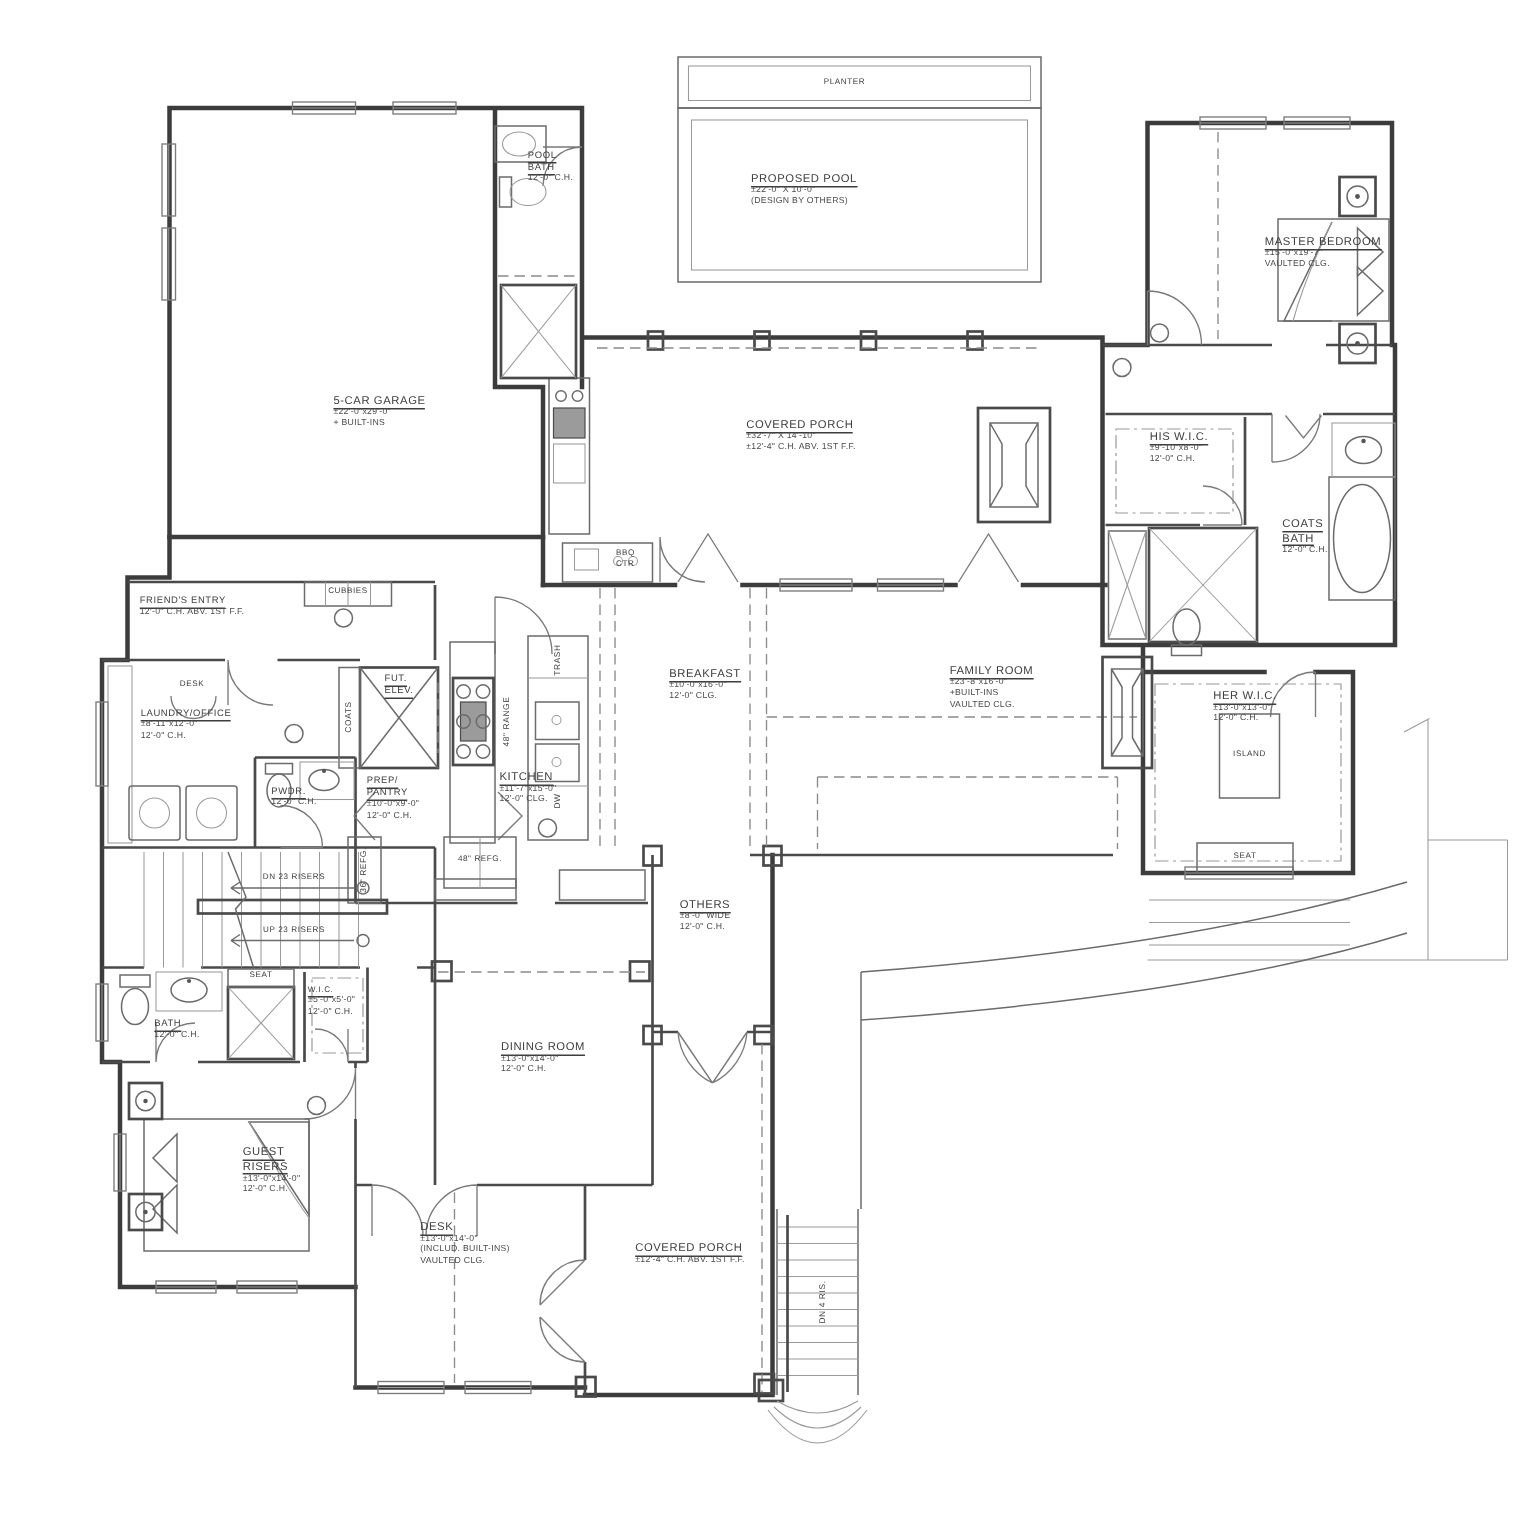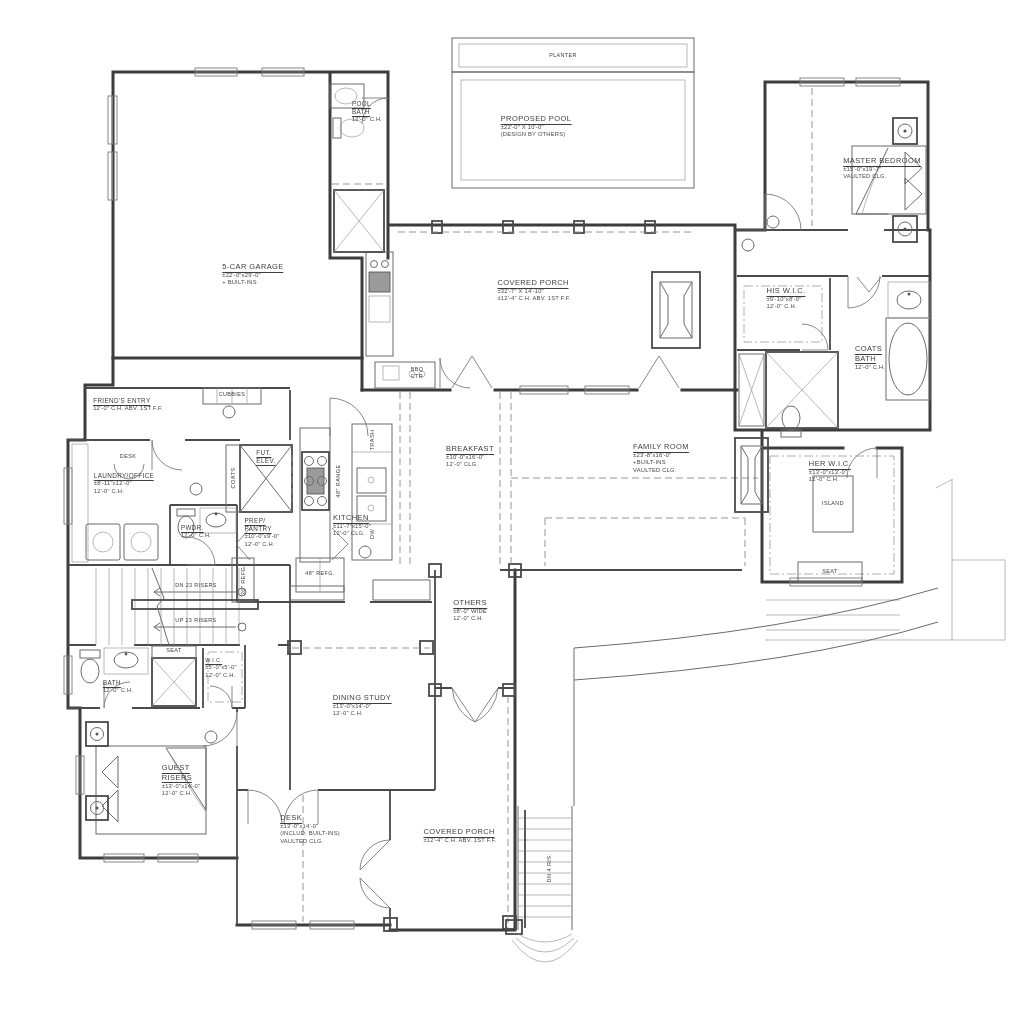--- a/index.html
+++ b/index.html
@@ -553,21 +553,21 @@
     <span class="t">UP 23 RISERS</span>
     </div>
 
   <div class="lbl" style="left:470px;top:598px">
     <span class="t"><span>OTHERS</span></span>
     <span class="d">±8'-0" WIDE</span>
     <span class="d">12'-0" C.H.</span>
     </div>
 
   <div class="lbl" style="left:362px;top:693px">
-    <span class="t"><span>DINING STUDY</span></span>
+    <span class="t"><span>DINING ROOM</span></span>
     <span class="d">±13'-0"x14'-0"</span>
     <span class="d">12'-0" C.H.</span>
     </div>
 
   <div class="lbl plain tiny" style="left:174px;top:647px">
     <span class="t">SEAT</span>
     </div>
 
   <div class="lbl small" style="left:118px;top:679px">
     <span class="t"><span>BATH</span></span>

